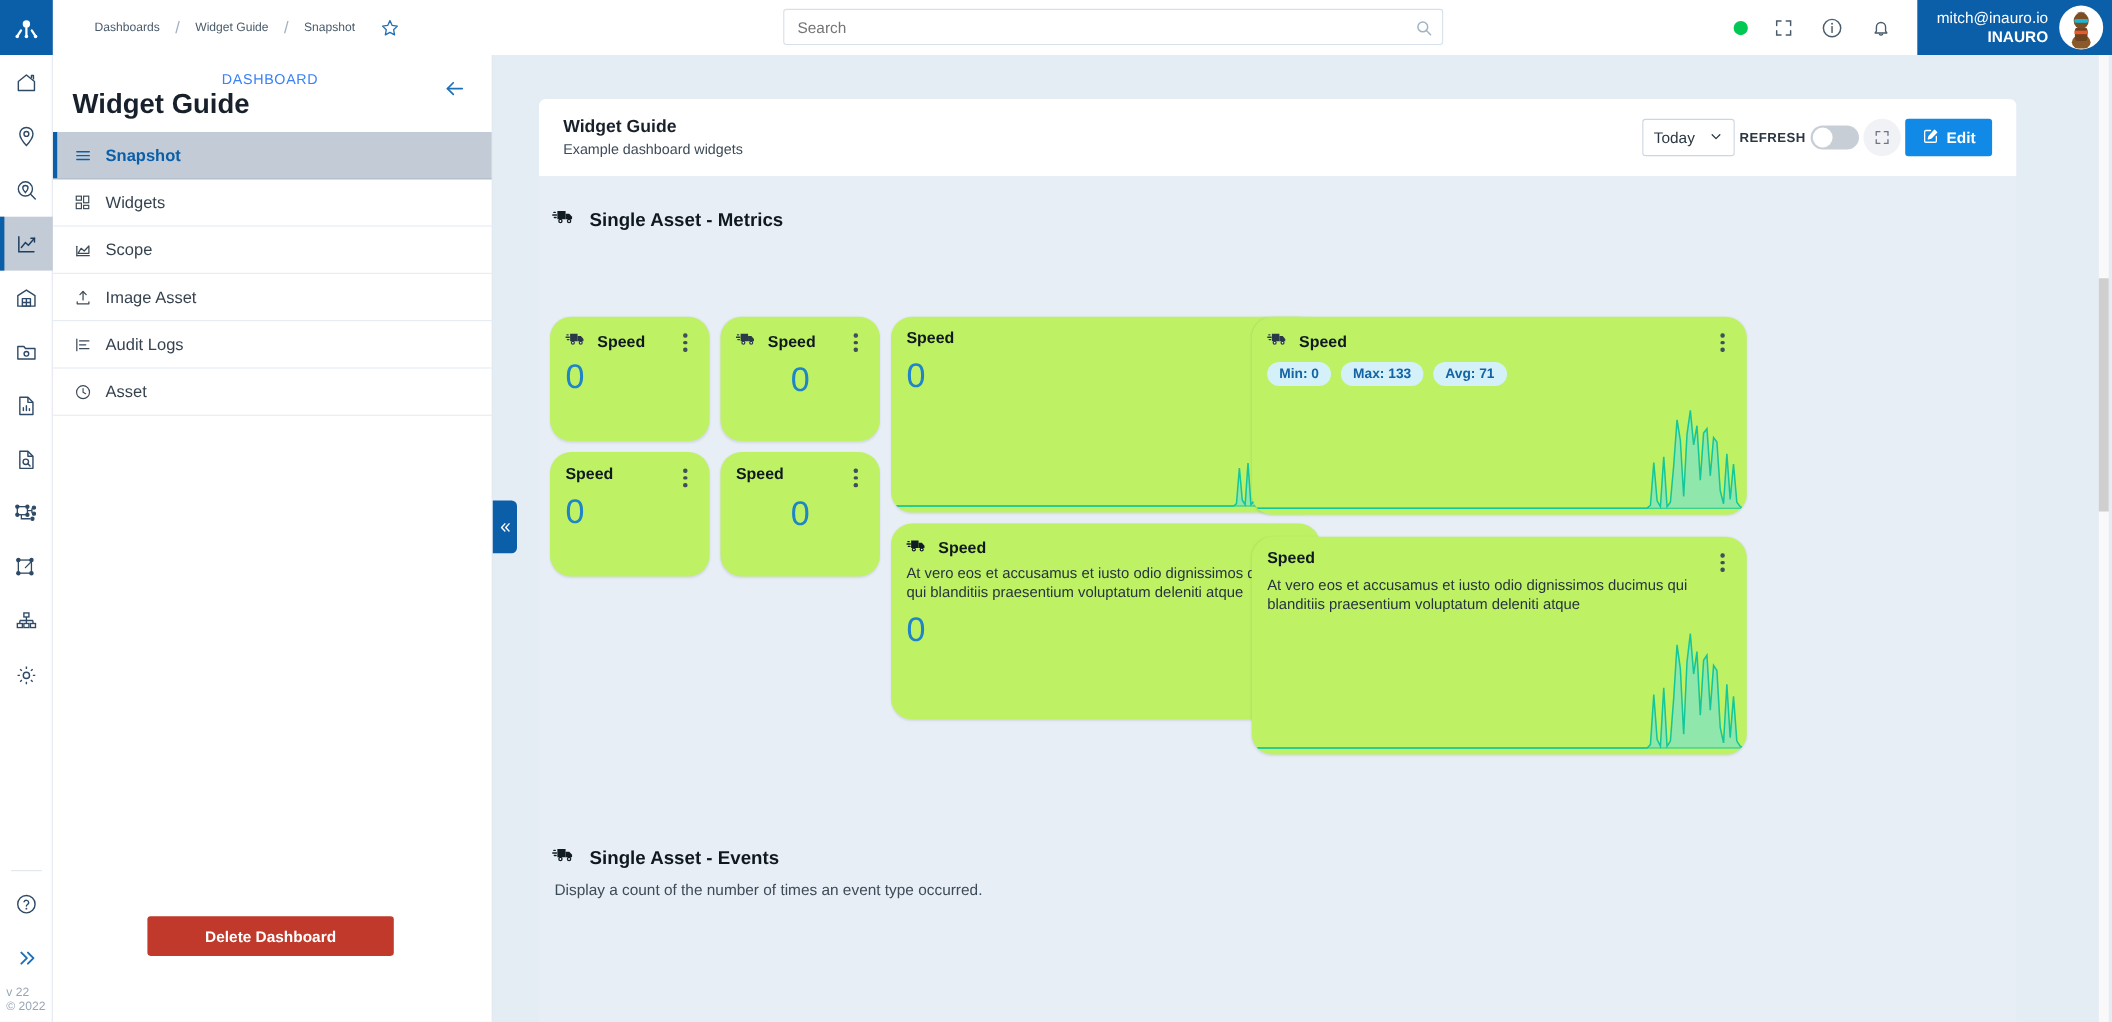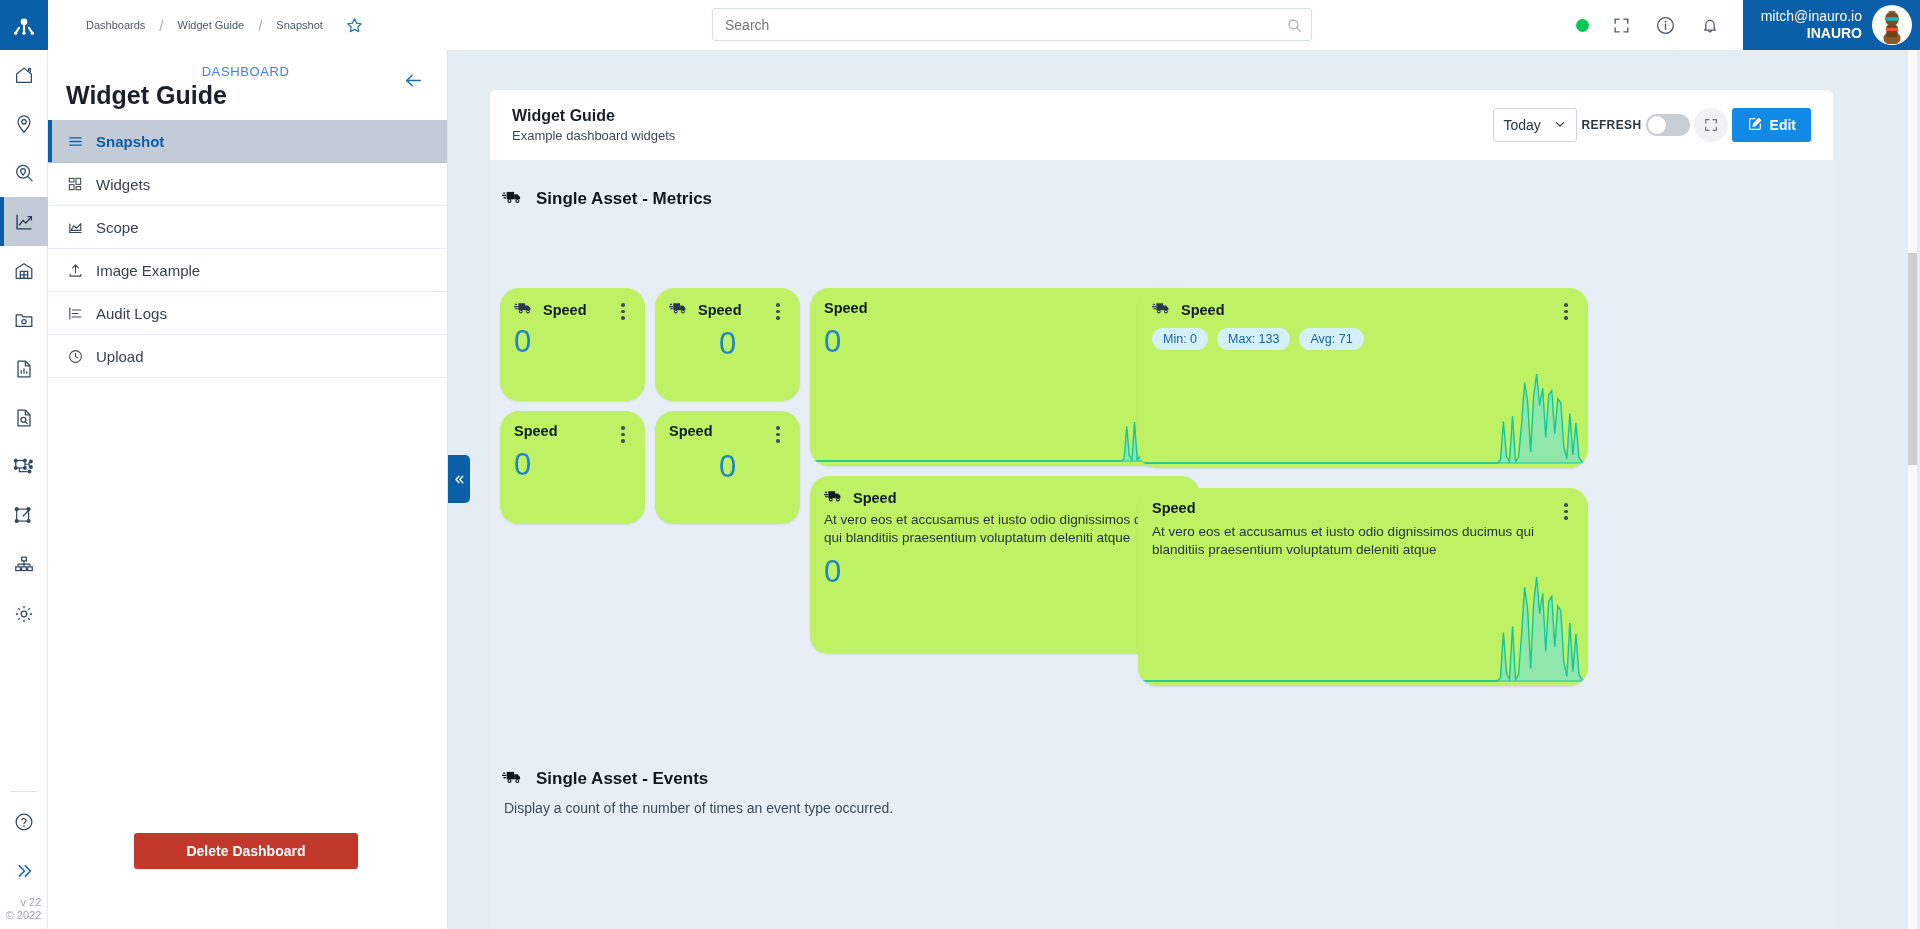--- a/index.html
+++ b/index.html
@@ -63,21 +63,21 @@
   .rail-ic {
     width: 48px; height: 49px; display: flex; align-items: center; justify-content: center;
     cursor: pointer; position: relative;
   }
   .rail-ic.active { background: #c3ccd6; }
   .rail-ic.active::before {
     content:''; position:absolute; left:0; top:0; width:4px; height:100%; background:#0b5ea8;
   }
   .rail-spacer { flex: 1; }
   .rail-div { width: 28px; height: 1px; background: #dfe6ed; margin: 6px 0; }
-  .rail-ver { font-size: 11px; color: #98a6b4; text-align:right; line-height:1.25; padding-bottom:6px;}
+  .rail-ver { font-size: 11px; color: #98a6b4; text-align:left; line-height:1.25; padding-bottom:6px;}
 
   
   .panel {
     position: absolute; left: 48px; top: 50px; width: 400px; height: 879px;
     background: #fff; z-index: 20; border-right: 1px solid #dde4eb;
   }
   .panel-head { padding: 14px 22px 10px 18px; position: relative; }
   .panel-kicker { font-size: 13px; letter-spacing: 0.6px; color: #3b82f6; text-align: center; }
   .panel-title { font-size: 25px; color: #18212b; font-weight: bold; margin-top: 2px; }
   .panel-back {
@@ -162,21 +162,21 @@
   }
   .card-head { display: flex; align-items: flex-start; padding: 12px 14px 0 14px; }
   .card-title-wrap { display: flex; align-items: center; gap: 9px; flex: 1; min-width: 0; }
   .card-title { font-size: 14.5px; font-weight: bold; color: #10191f; }
   .kebab { width: 16px; cursor: pointer; display:flex; flex-direction:column; gap:3px; align-items:center; padding-top:3px; }
   .kebab i { width:3.5px; height:3.5px; border-radius:50%; background:#414f5d; display:block; }
   .card-desc { font-size: 13.5px; color: #273340; line-height: 1.35; padding: 3px 14px 0 14px; }
   .big-num { font-size: 31px; color: #1f84c8; font-weight: 300; line-height: 1; }
   .badges { display: flex; gap: 9px; padding: 8px 14px 0 14px; }
   .badge {
-    background: #d4f1fa; color: #1464a5; font-size: 12.5px; font-weight: normal;
+    background: #d4f1fa; color: #1464a5; font-size: 12.5px; font-weight: bold;
     border-radius: 11px; padding: 4px 11px;
   }
   .spark { position: absolute; left: 0; bottom: 0; width: 100%; }
 
   .scrollbar-track {
     position: absolute; right: 3px; top: 0; width: 9px; height: 879px; background: #faf9f9;
   }
   .scrollbar-thumb {
     position: absolute; right: 3px; top: 203px; width: 9px; height: 212px;
     background: #cfcfcf; border-radius: 0;
@@ -418,39 +418,39 @@
     <span>Scope</span>
   </div>
   <div class="nav-item">
     <span class="nav-ic">
       <svg width="17" height="17" viewBox="0 0 24 24" fill="none" stroke="#3d4a57" stroke-width="1.6" stroke-linecap="round" stroke-linejoin="round">
         <path d="M12 15V4.5"></path>
           <path d="M8 8.2 L12 4.2 L16 8.2"></path>
           <path d="M4.5 17.5v2.5h15v-2.5"></path>
       </svg>
     </span>
-    <span>Image Example</span>
+    <span>Image Asset</span>
   </div>
   <div class="nav-item">
     <span class="nav-ic">
       <svg width="17" height="17" viewBox="0 0 24 24" fill="none" stroke="#3d4a57" stroke-width="1.6" stroke-linecap="round">
         <path d="M4 4.5v15"></path>
           <path d="M7.5 7h12M7.5 12h8M7.5 17h12"></path>
       </svg>
     </span>
     <span>Audit Logs</span>
   </div>
   <div class="nav-item">
     <span class="nav-ic">
       <svg width="17" height="17" viewBox="0 0 24 24" fill="none" stroke="#3d4a57" stroke-width="1.5">
         <circle cx="12" cy="12" r="8.3"></circle>
           <path d="M12 7.3V12l3.3 2" stroke-linecap="round"></path>
       </svg>
     </span>
-    <span>Upload</span>
+    <span>Asset</span>
   </div>
 
   <button class="delete-btn">Delete Dashboard</button>
 </div>
 
 <div class="collapse-handle">
   <svg width="13" height="13" viewBox="0 0 24 24" fill="none" stroke="#ffffff" stroke-width="2.4" stroke-linecap="round" stroke-linejoin="round">
     <path d="M11 6 L5.5 12 L11 18"></path>
       <path d="M18 6 L12.5 12 L18 18"></path>
   </svg>

